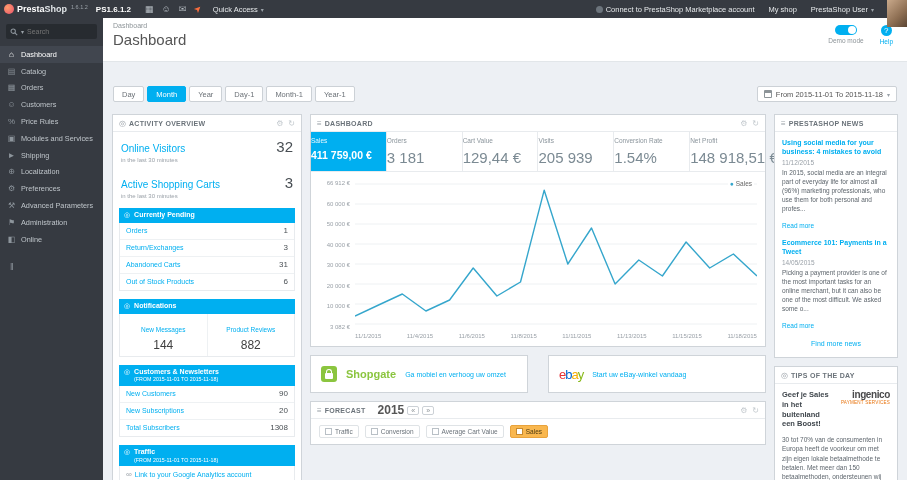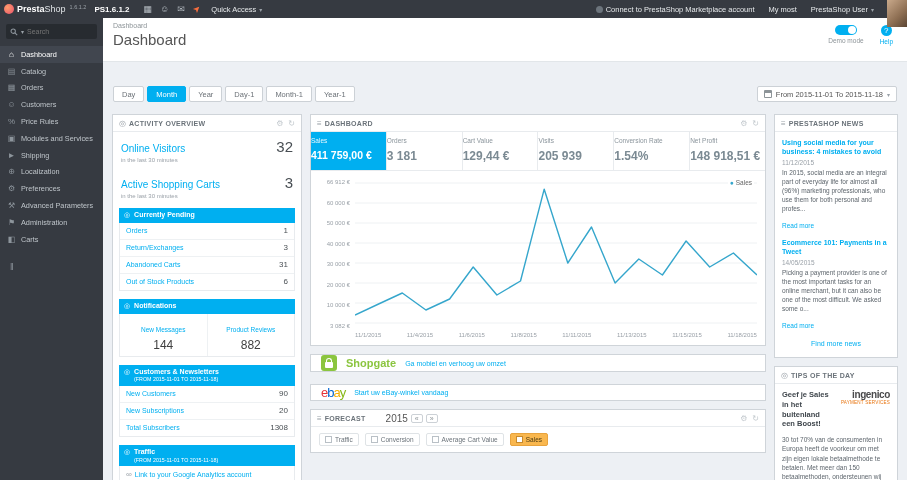--- a/index.html
+++ b/index.html
@@ -3,21 +3,21 @@
 <meta charset="utf-8">
 <style>
 *{margin:0;padding:0;box-sizing:border-box;font-family:"Liberation Sans",sans-serif;}
 html,body{width:907px;height:480px;overflow:hidden;background:#edf0f4;position:relative;}
 a{text-decoration:none;cursor:pointer;}
 
 .topbar{position:absolute;top:0;left:0;width:907px;height:18px;background:#363a41;display:flex;align-items:center;color:#fff;font-size:8px;z-index:30;padding:0 4px;}
 .logo{display:flex;align-items:center;gap:3px;margin-right:8px;}
 .logo-mark{width:10px;height:10px;border-radius:50%;background:radial-gradient(circle at 35% 35%,#ff9d6b,#e8506e);}
 .logo-text b{color:#fff;font-size:9px;}
-.logo-text span{color:#dfe3e6;font-size:9px;font-weight:normal;}
+.logo-text span{color:#dfe3e6;font-size:9px;font-weight:bold;}
 .logo-ver{font-size:5.5px;color:#9aa1a8;margin-left:1px;margin-top:-4px;}
 .shop-name{font-weight:bold;font-size:8px;margin-right:10px;}
 .tb-ico{color:#b7bec4;font-size:9px;margin:0 4px;cursor:pointer;}
 .tb-ico.rocket{color:#fb6e3e;transform:rotate(-45deg);}
 .tb-item{display:flex;align-items:center;gap:3px;margin:0 7px;color:#e6e9eb;font-size:7.5px;cursor:pointer;white-space:nowrap;}
 .tb-right{margin-left:auto;display:flex;align-items:center;margin-right:22px;}
 .caret{font-size:6px;color:#9aa1a8;}
 .mp-ico{width:7px;height:7px;border-radius:50%;background:#6c747c;display:inline-block;}
 .avatar{position:absolute;top:0;right:0;width:20px;height:27px;z-index:40;background:linear-gradient(135deg,#c9a98b,#8d6e52 60%,#5b4634);cursor:pointer;}
 
@@ -75,42 +75,42 @@
 .ncols{display:flex;border:1px solid #e8ebee;border-top:none;}
 .ncol{flex:1;text-align:center;padding:4px 2px;}
 .ncol+.ncol{border-left:1px solid #eef1f3;}
 .ncol a{font-size:6.5px;color:#00aff0;}
 .ncol .nv{font-size:12px;color:#404040;margin-top:2px;}
 
 .kpis{display:flex;border-bottom:1px solid #e8ebee;}
 .kpi{flex:1;padding:5px 0;border-right:1px solid #e8ebee;min-width:0;min-height:38px;}
 .kpi:last-child{border-right:none;}
 .kpi .kl{font-size:6.5px;color:#8b959c;white-space:nowrap;overflow:hidden;}
-.kpi .kv{font-size:12px;color:#7b8a93;margin-top:5px;white-space:nowrap;font-weight:bold;}
+.kpi .kv{font-size:15px;color:#7b8a93;margin-top:5px;white-space:nowrap;}
 .kpi.active{background:#00aff0;}
 .kpi.active .kl{color:rgba(255,255,255,.9);}
 .kpi.active .kv{color:#fff;font-weight:bold;font-size:10.5px;}
 .chart-wrap{display:flex;padding:8px 8px 0;}
 .ylabels{width:36px;display:flex;flex-direction:column;justify-content:space-between;text-align:right;font-size:6px;color:#9aa1a8;padding-right:5px;height:150px;flex:none;}
 .plot{flex:1;position:relative;height:150px;min-width:0;}
 .legend{position:absolute;top:0;right:3px;font-size:6.5px;color:#666;background:#fff;padding:0 2px;}
 .xlabels{display:flex;justify-content:space-between;font-size:6px;color:#9aa1a8;margin:3px 8px 7px 44px;}
 
-.promos{display:flex;gap:12px;margin-top:8px;flex-direction:column;}
+.promos{display:flex;gap:20px;margin-top:8px;}
 .promo{flex:1;background:#fff;border:1px solid #cfd4d9;height:38px;display:flex;align-items:center;padding:0 10px;gap:9px;cursor:pointer;}
 .promo a{font-size:7px;color:#00aff0;}
 .sg-mark{width:16px;height:16px;background:#8bc53f;border-radius:3px;display:flex;align-items:center;justify-content:center;flex:none;}
 .sg-bag{width:8px;height:6px;background:#fff;border-radius:1px;position:relative;margin-top:3px;}
 .sg-bag::before{content:"";position:absolute;top:-4px;left:1px;width:4px;height:4px;border:1px solid #fff;border-bottom:none;border-radius:3px 3px 0 0;}
 .sg-text{font-size:11px;color:#8bc53f;font-weight:bold;}
 .ebay-logo{font-size:13px;font-weight:normal;letter-spacing:-1px;}
 .eb-e{color:#e53238;}.eb-b{color:#0064d2;}.eb-a{color:#f5af02;}.eb-y{color:#86b817;}
 
 .forecast{margin-top:8px;}
-.fc-year{font-size:10px;color:#555;margin-left:20px;}
+.fc-year{font-size:12px;color:#555;margin-left:12px;font-weight:bold;}
 .fc-nav{font-size:7px;color:#8d9498;border:1px solid #ccd1d6;background:#fff;padding:0 3px;margin-left:3px;border-radius:2px;cursor:pointer;}
 .fc-legend{display:flex;gap:6px;padding:6px 8px;align-items:center;}
 .leg{display:flex;align-items:center;gap:3px;font-size:6.5px;color:#6b737a;padding:2px 5px;border:1px solid #dfe3e6;border-radius:2px;background:#fff;cursor:pointer;}
 .leg .cb{width:7px;height:7px;border:1px solid #b9c0c6;background:#fff;flex:none;}
 .leg.sel{background:#f9b74e;border-color:#e8a33d;color:#4e3c12;}
 .leg.sel .cb{border-color:#c78a2e;}
 
 .news-body{padding:6px 7px 2px;}
 .news-item .nt{font-size:7px;color:#00aff0;font-weight:bold;line-height:1.3;display:block;}
 .news-item .nd{font-size:6.5px;color:#9aa1a8;margin:3px 0;}
@@ -142,21 +142,21 @@
   <span class="tb-ico rocket">➤</span>
   <div class="tb-item">
     <span>Quick Access</span>
     <span class="caret">▾</span>
   </div>
   <div class="tb-right">
     <div class="tb-item">
       <span class="mp-ico"></span>
       <span>Connect to PrestaShop Marketplace account</span>
     </div>
-    <div class="tb-item">My most</div>
+    <div class="tb-item">My shop</div>
     <div class="tb-item">
       <span>PrestaShop User</span>
       <span class="caret">▾</span>
     </div>
   </div>
 </div>
 <div class="avatar"></div>
 
 <div class="sidebar">
   <div class="search-wrap">
@@ -207,21 +207,21 @@
     <div class="menu-item">
         <span class="mi">⚒</span>
         <span>Advanced Parameters</span>
       </div>
     <div class="menu-item">
         <span class="mi">⚑</span>
         <span>Administration</span>
       </div>
     <div class="menu-item">
         <span class="mi">◧</span>
-        <span>Carts</span>
+        <span>Online</span>
       </div>
   </div>
   <div class="collapse-btn">‖</div>
 </div>
 
 <div class="main">
   <div class="page-header">
     <div class="breadcrumb">Dashboard</div>
     <div class="page-title">Dashboard</div>
     <div class="header-right">

